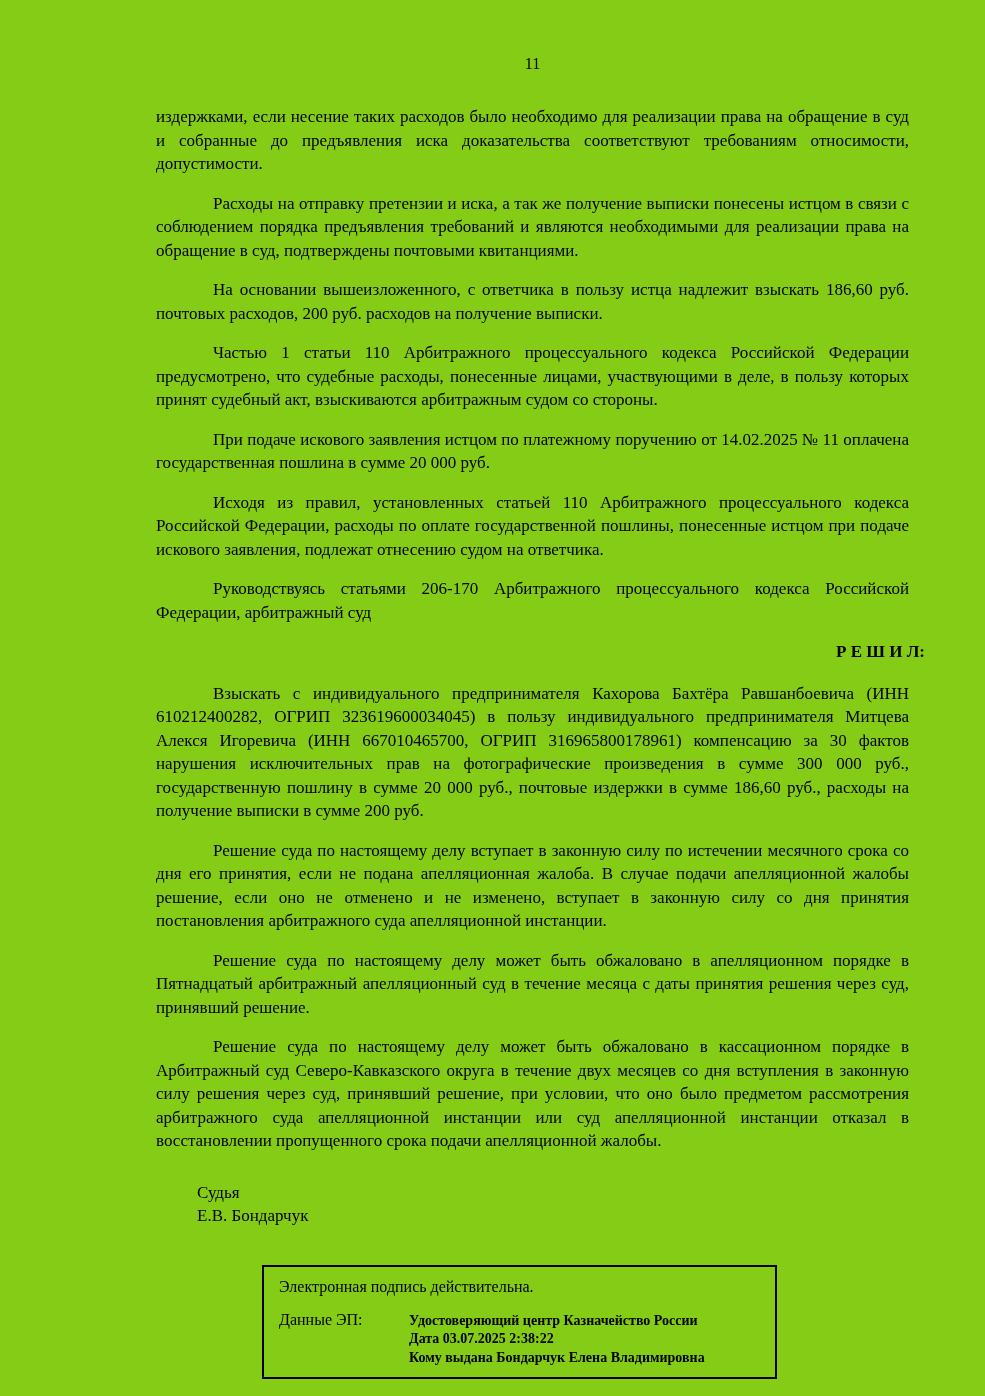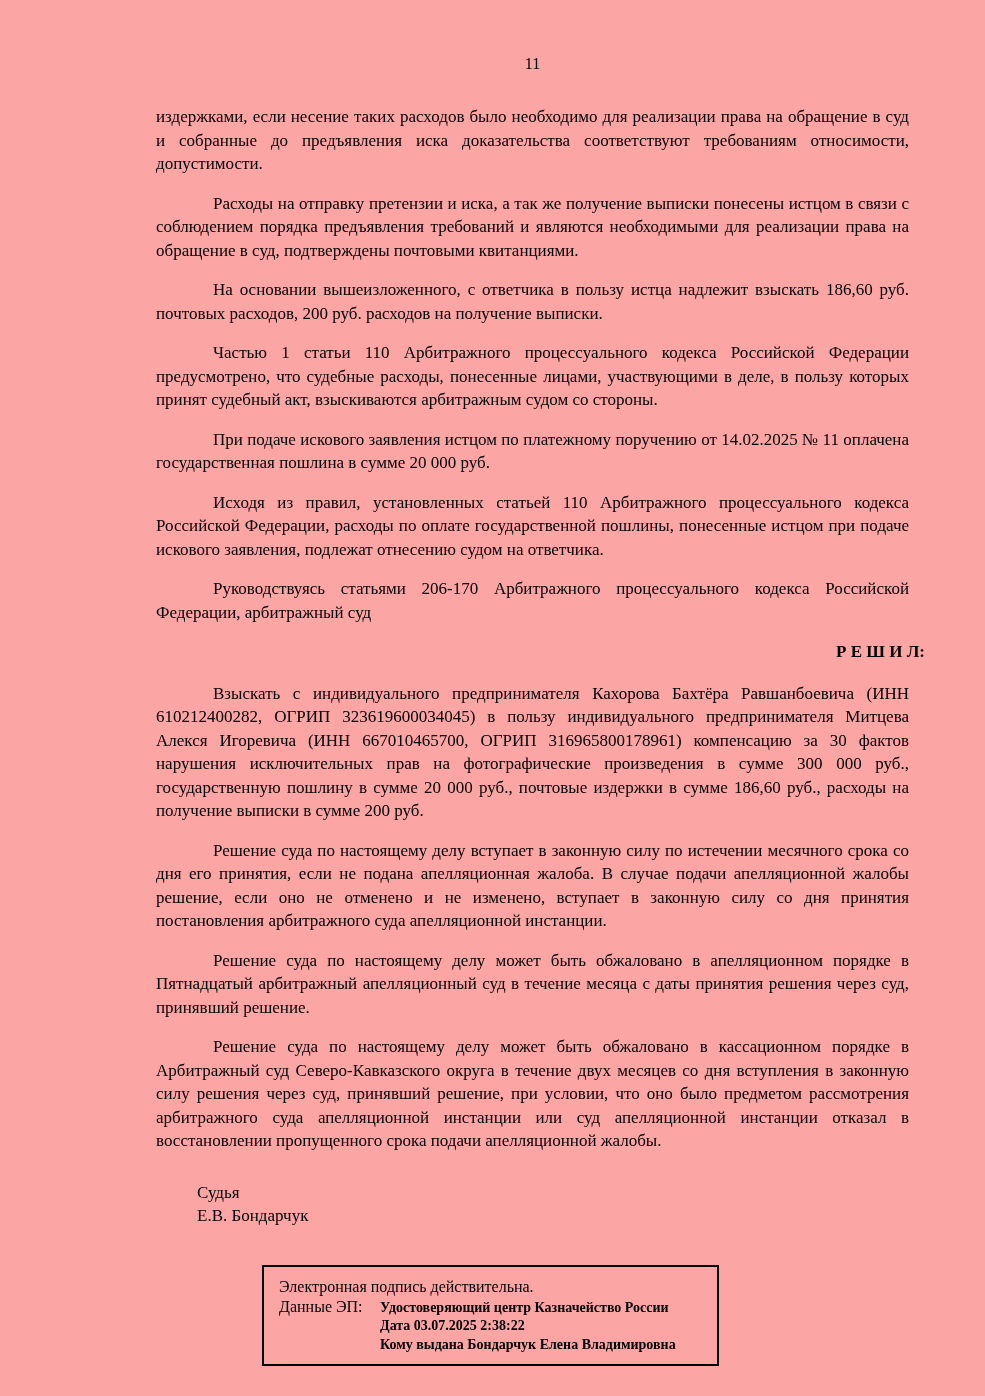--- a/index.html
+++ b/index.html
@@ -4,21 +4,21 @@
 <style>
   html, body {
     margin: 0;
     padding: 0;
     background: #ffffff;
   }
   .page {
     position: relative;
     width: 985px;
     height: 1396px;
-    background: #fca5a5;
+    background: #84cc16;
     color: #000000;
     font-family: "Liberation Serif", "DejaVu Serif", serif;
     box-sizing: border-box;
     padding: 54px 60px 0 140px;
     overflow: hidden;
   }
   .header-row {
     display: grid;
     grid-template-columns: 1fr auto 1fr;
     align-items: baseline;
@@ -54,32 +54,33 @@
     line-height: 23.5px;
     padding-left: 57px;
     padding-right: 52px;
     flex-direction: column;
   }
 
   .stamp {
     box-sizing: border-box;
     margin-top: 37px;
     margin-left: 122px;
-    width: 457px;
+    width: 515px;
     min-height: 92px;
     border: 2px solid #000000;
     padding: 9px 10px 10px 15px;
   }
   .stamp-line1 {
     font-size: 16px;
     line-height: 21px;
   }
   .stamp-data-row {
     display: flex;
-    margin-top: 0;
+    margin-top: 13px;
+    gap: 29px;
   }
   .stamp-label {
     font-size: 16px;
     line-height: 19px;
     width: 101px;
     flex: 0 0 auto;
   }
   .stamp-details {
     font-size: 14px;
     font-weight: bold;

